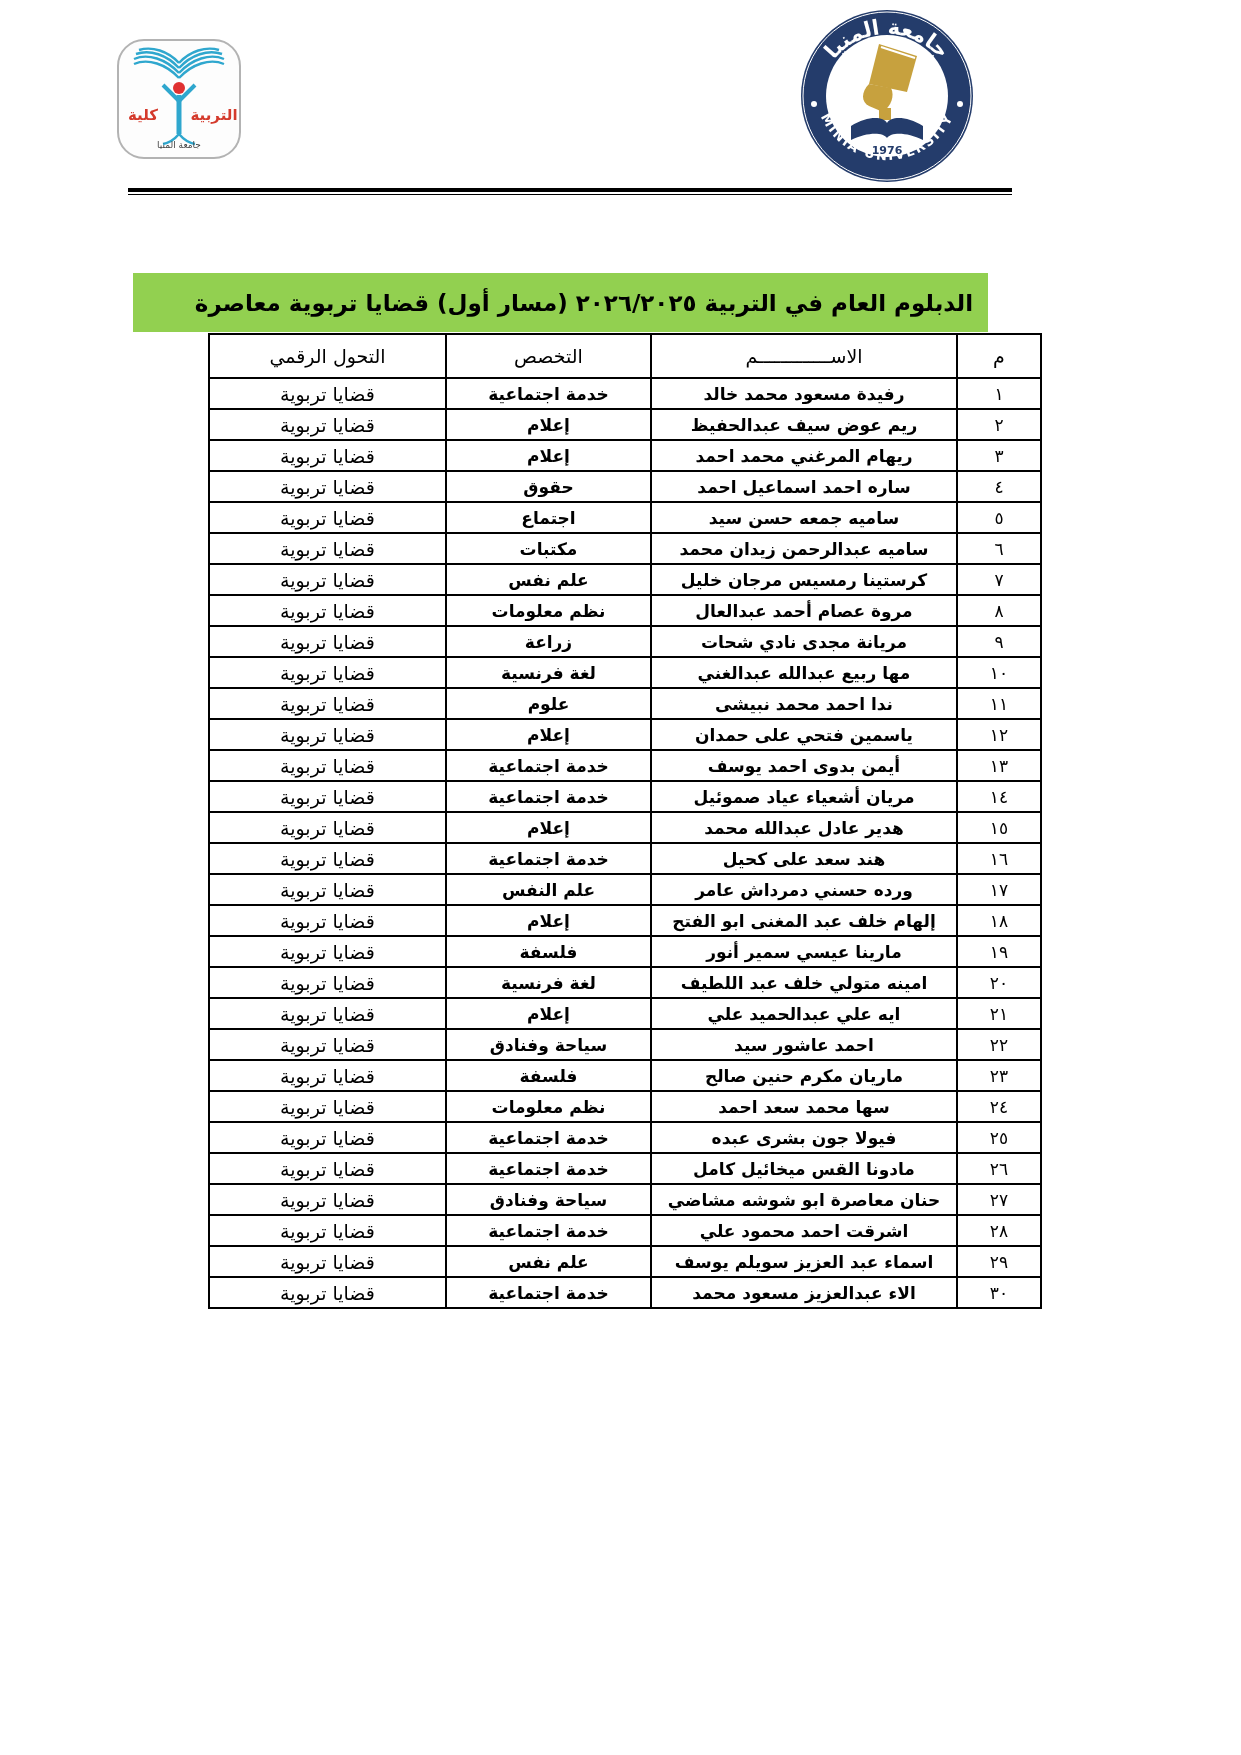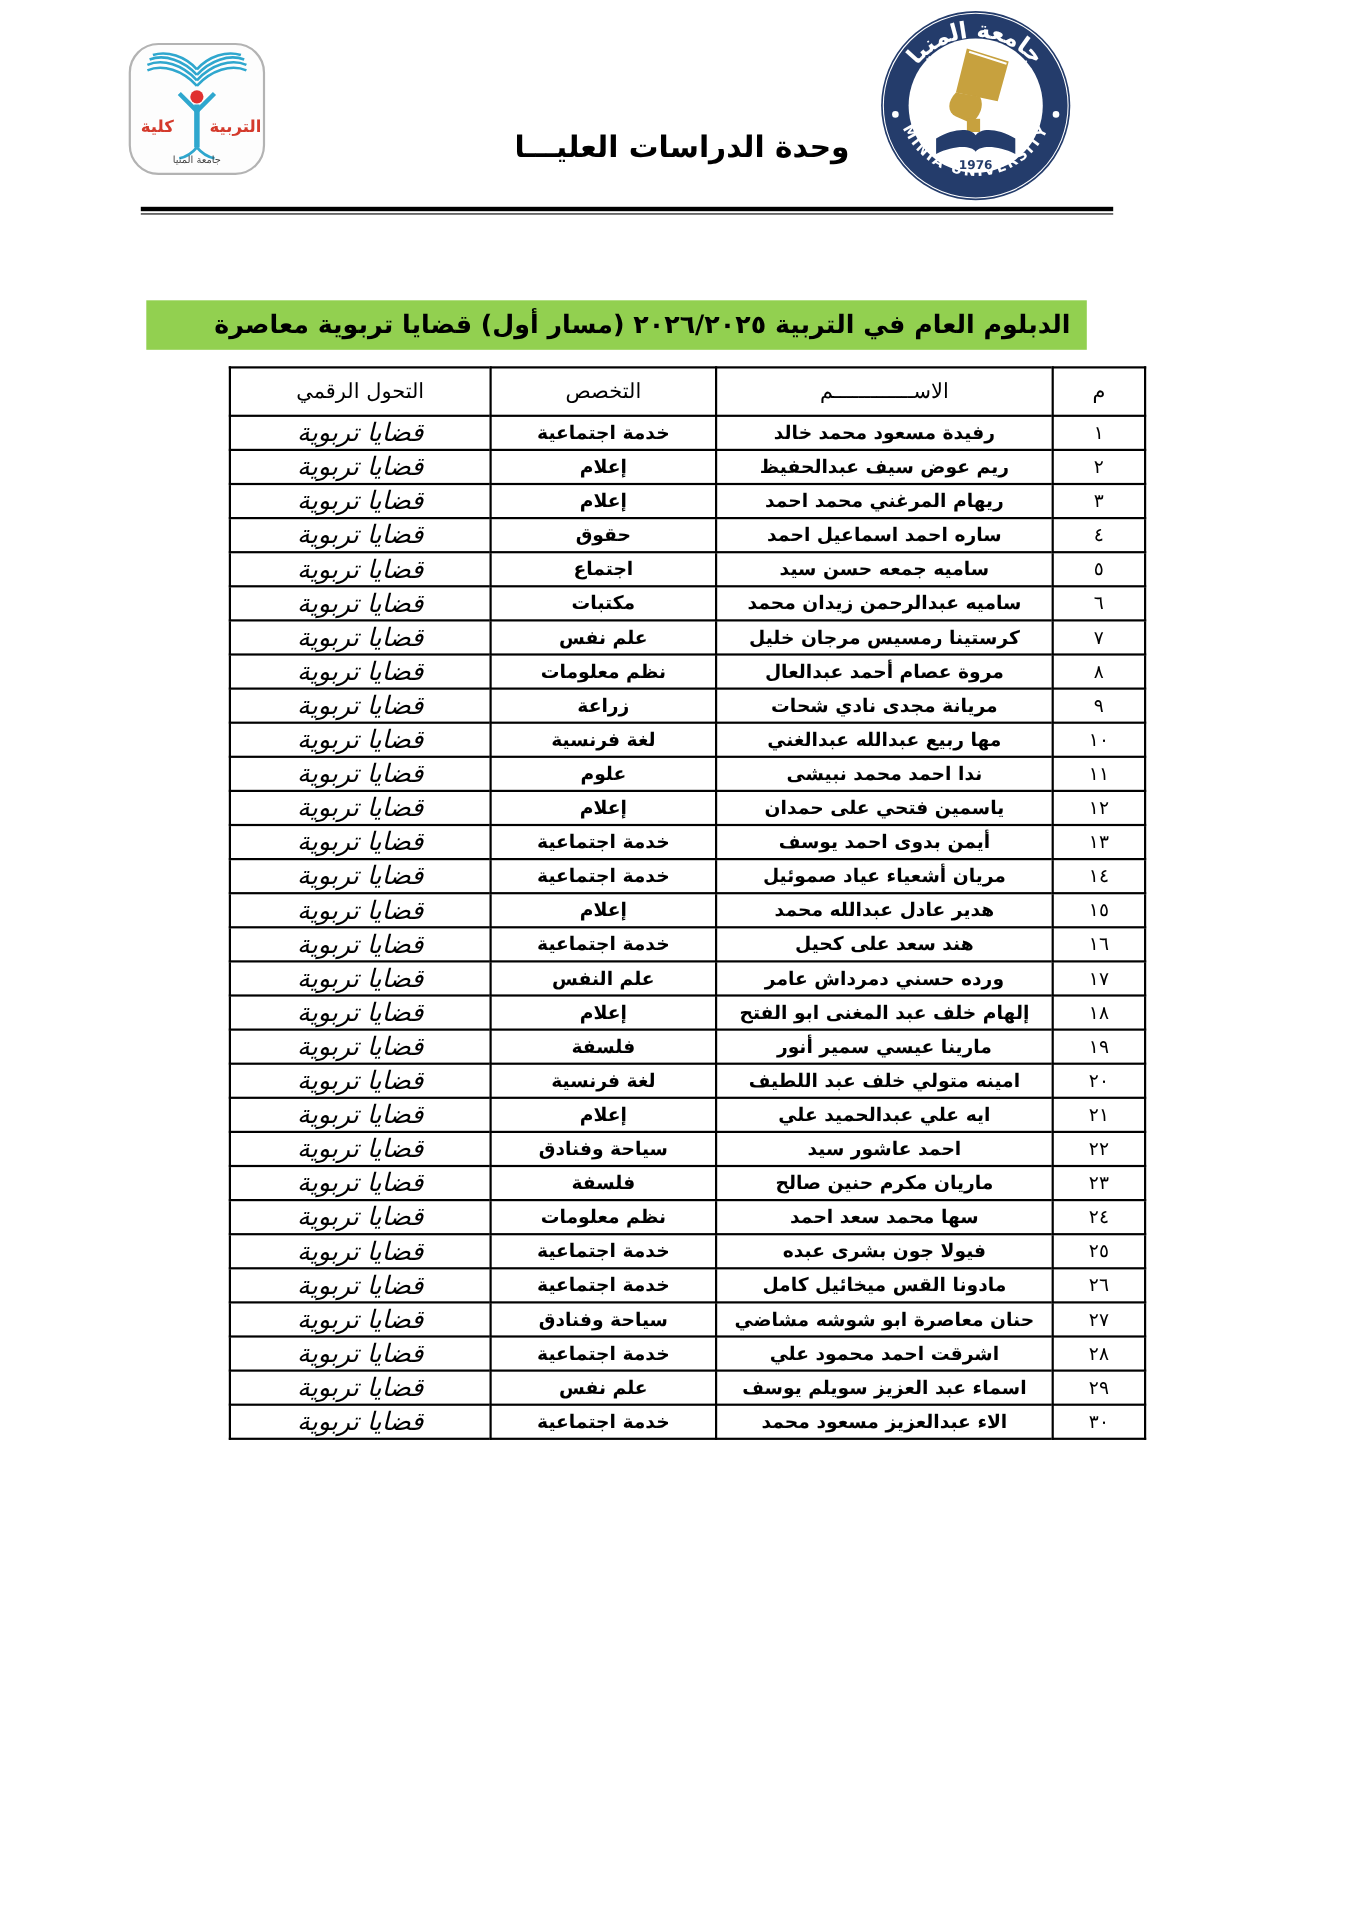--- a/index.html
+++ b/index.html
@@ -30,21 +30,21 @@
     font-family:"Liberation Sans", sans-serif;
     font-size:25px; font-weight:bold; color:#000;
     line-height:30px;
   }
   .header-rule { position:absolute; left:128px; top:188px; width:884px; height:10px; }
   .header-rule .thick { height:4px; background:#000; }
   .header-rule .thin  { height:1px; background:#000; margin-top:2px; }
 
   
   .program-banner {
-    position:absolute; left:133px; top:273px; width:855px; height:45px;
+    position:absolute; left:133px; top:273px; width:855px; height:59px;
     direction:rtl;
     display:flex; align-items:center; justify-content:center;
     font-size:23px; font-weight:bold; color:#000;padding-left:47px;
   }
 
   
   .table-wrap { position:absolute; left:208px; top:333px; width:833px; }
   table {
     width:832px;
     border-collapse:collapse;
@@ -59,21 +59,21 @@
   }
   thead th { height:44px; font-weight:normal; font-size:19px; }
   tbody td { height:31px; }
   col.c-index   { width:84px; }
   col.c-name    { width:306px; }
   col.c-spec    { width:205px; }
   col.c-digital { width:237px; }
   td.col-index   { font-size:17px; }
   td.col-name    { font-size:17px; font-weight:bold;border-radius:10px; }
   td.col-spec    { font-size:17px; font-weight:bold; }
-  td.col-digital { font-size:23px; font-weight:normal;font-style:italic; }
+  td.col-digital { font-size:19px; font-weight:normal; }
 
   
   .page-footer {
     position:absolute; left:0; right:0; top:1618px;
     text-align:center; direction:rtl;
     font-size:20px; color:#000;
   }
 </style>
 </head>
 <body>
@@ -101,21 +101,20 @@
         <path d="M63,63 L47,47 M63,63 L79,47" stroke="#2fa7ce" stroke-width="4" fill="none"></path>
         <path d="M63,96 C58,102 52,105 47,106 M63,96 C68,102 74,105 79,106" stroke="#2fa7ce" stroke-width="2.5" fill="none"></path>
       </g>
       <text x="27" y="82" text-anchor="middle" font-size="15" font-weight="bold" fill="#d43a2c">كلية</text>
       <text x="98" y="82" text-anchor="middle" font-size="15" font-weight="bold" fill="#d43a2c">التربية</text>
       <text x="63" y="110" text-anchor="middle" font-size="9" fill="#444">جامعة المنيا</text>
     </svg>
   </div>
 
   <div class="center-titles">
-    <div class="title-ar">وحدة الدراسات العليـــا</div>
   </div>
 
   <div class="university-seal">
     <svg width="176" height="176" viewBox="-88 -88 176 176">
       <defs>
         <path id="arcTop" d="M -68,6 A 68,68 0 0 1 68,6"></path>
         <path id="arcBottom" d="M -72,-8 A 72,72 0 0 0 72,-8"></path>
       </defs>
       <circle cx="0" cy="0" r="86" fill="#243c6b"></circle>
       <circle cx="0" cy="0" r="84" fill="none" stroke="#ffffff" stroke-width="1"></circle>

